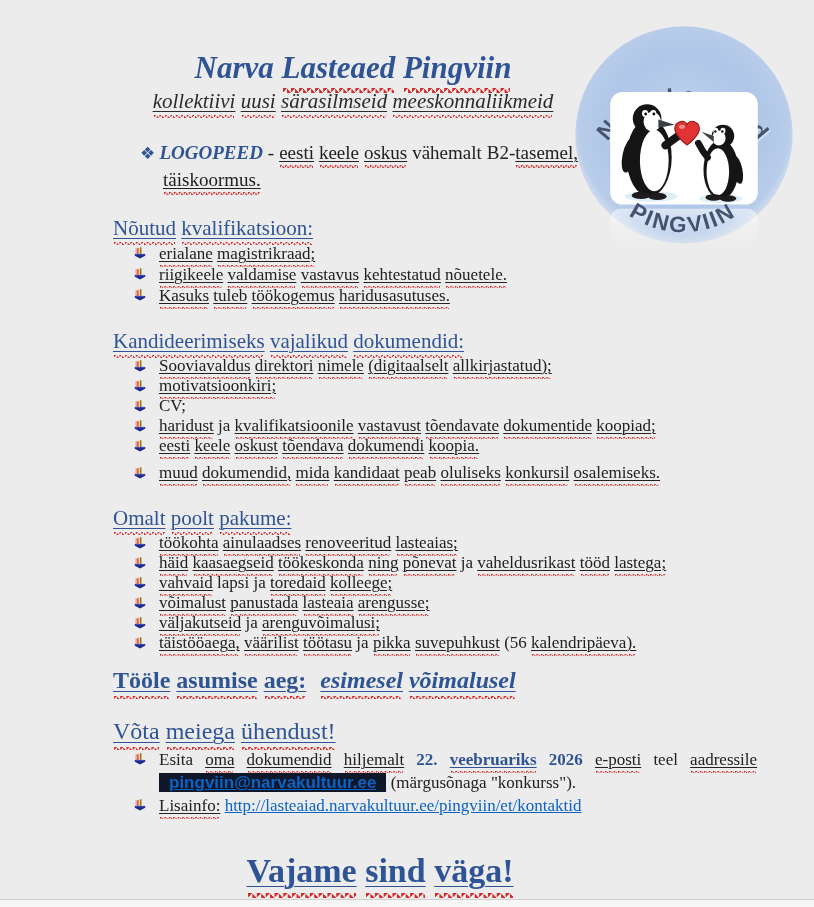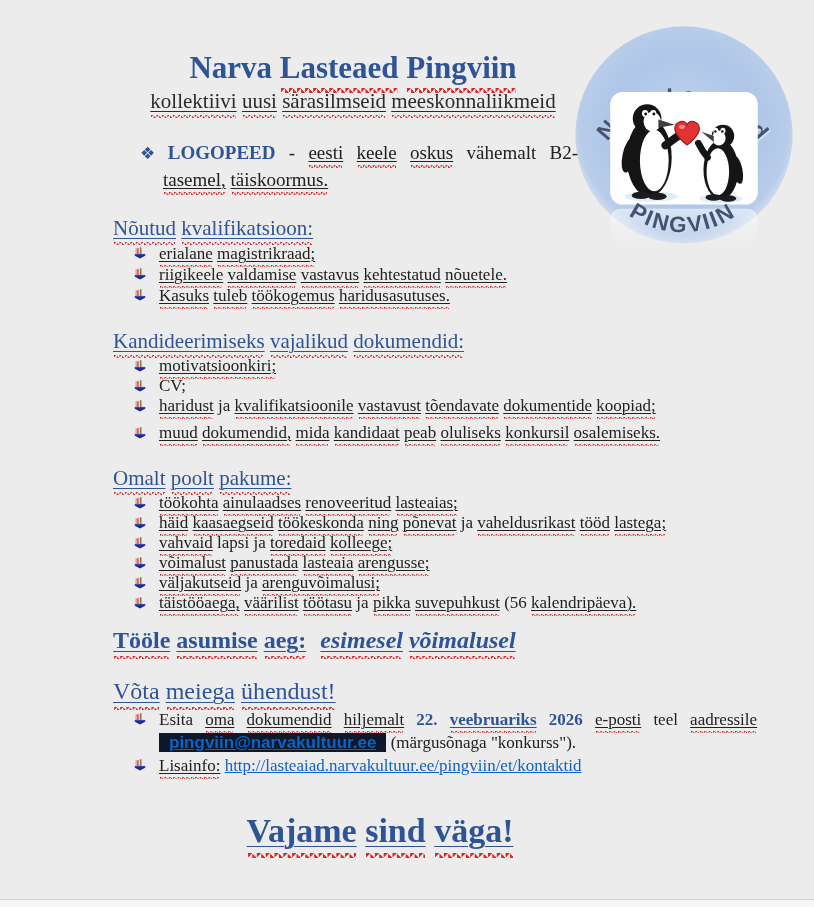--- a/index.html
+++ b/index.html
@@ -14,29 +14,29 @@
     content:"";position:absolute;left:1px;right:1px;bottom:-0.26em;height:0.15em;
     background-image:
       linear-gradient(135deg, #d42a2a 32%, transparent 32%),
       linear-gradient(45deg, #d42a2a 32%, transparent 32%);
     background-size:0.26em 0.15em;
     background-position:0 0, 0.13em 0;
     background-repeat:repeat-x;
   }
 
   
-  .head{width:480px;text-align:center;}
+  .head{width:480px;text-align:center;font-style:italic;}
   .title{margin:0;padding-top:50px;font-size:31px;line-height:36px;font-weight:700;color:#2f5496;}
   .subtitle{font-size:21px;line-height:25px;color:#2b2b2b;}
   .sub-wrap{margin-top:3px;}
 
   .position{margin:26px 0 0 27px;width:415px;text-align:justify;
             padding-left:23px;text-indent:-23px;font-size:19px;line-height:26px;}
   .diamond{color:#2f5496;font-size:17px;margin-right:4px;}
-  .poslbl{color:#2f5496;font-weight:700;}
+  .poslbl{color:#2f5496;font-weight:700;font-style:italic;}
 
   .sec-h{margin:23px 0 3px;font-size:21px;line-height:24px;font-weight:400;color:#2f5496;}
   .sec-h.lg{font-size:24px;line-height:27px;}
 
   ul{list-style:none;margin:2px 0 0;padding:0;}
   li{position:relative;padding-left:46px;font-size:17px;line-height:21px;}
   li.sp2{line-height:20px;}
   li.gap{margin-top:7px;}
   li.justify{text-align:justify;line-height:23px;}
   li.c-item{line-height:23px;}
@@ -178,27 +178,33 @@
           </svg><span class="li-text"><span class="uw">riigikeele</span> <span class="uw">valdamise</span> <span class="uw">vastavus</span> <span class="uw">kehtestatud</span> <span class="uw">nõuetele.</span></span></li>
       <li><svg class="bullet" viewBox="0 0 12 12">
             <use href="#bicon"></use>
           </svg><span class="li-text"><span class="uw">Kasuks</span> <span class="uw">tuleb</span> <span class="uw">töökogemus</span> <span class="uw">haridusasutuses.</span></span></li>
     </ul>
 
     <h2 class="sec-h"><span class="uw">Kandideerimiseks</span> <span class="uw">vajalikud</span> <span class="uw">dokumendid:</span></h2>
     <ul>
       <li class="sp2"><svg class="bullet" viewBox="0 0 12 12">
             <use href="#bicon"></use>
+          </svg><span class="li-text"><span class="uw">Sooviavaldus</span> <span class="uw">direktori</span> <span class="uw">nimele</span> <span class="uw">(digitaalselt</span> <span class="uw">allkirjastatud);</span></span></li>
+      <li class="sp2"><svg class="bullet" viewBox="0 0 12 12">
+            <use href="#bicon"></use>
           </svg><span class="li-text"><span class="uw">motivatsioonkiri;</span></span></li>
       <li class="sp2"><svg class="bullet" viewBox="0 0 12 12">
             <use href="#bicon"></use>
           </svg><span class="li-text"><span>CV;</span></span></li>
       <li class="sp2"><svg class="bullet" viewBox="0 0 12 12">
             <use href="#bicon"></use>
           </svg><span class="li-text"><span class="uw">haridust</span> <span>ja</span> <span class="uw">kvalifikatsioonile</span> <span class="uw">vastavust</span> <span class="uw">tõendavate</span> <span class="uw">dokumentide</span> <span class="uw">koopiad;</span></span></li>
+      <li class="sp2"><svg class="bullet" viewBox="0 0 12 12">
+            <use href="#bicon"></use>
+          </svg><span class="li-text"><span class="uw">eesti</span> <span class="uw">keele</span> <span class="uw">oskust</span> <span class="uw">tõendava</span> <span class="uw">dokumendi</span> <span class="uw">koopia.</span></span></li>
       <li class="sp2 gap"><svg class="bullet" viewBox="0 0 12 12">
             <use href="#bicon"></use>
           </svg><span class="li-text"><span class="uw">muud</span> <span class="uw">dokumendid,</span> <span class="uw">mida</span> <span class="uw">kandidaat</span> <span class="uw">peab</span> <span class="uw">oluliseks</span> <span class="uw">konkursil</span> <span class="uw">osalemiseks.</span></span></li>
     </ul>
 
     <h2 class="sec-h"><span class="uw">Omalt</span> <span class="uw">poolt</span> <span class="uw">pakume:</span></h2>
     <ul>
       <li class="sp2"><svg class="bullet" viewBox="0 0 12 12">
             <use href="#bicon"></use>
           </svg><span class="li-text"><span class="uw">töökohta</span> <span class="uw">ainulaadses</span> <span class="uw">renoveeritud</span> <span class="uw">lasteaias;</span></span></li>

